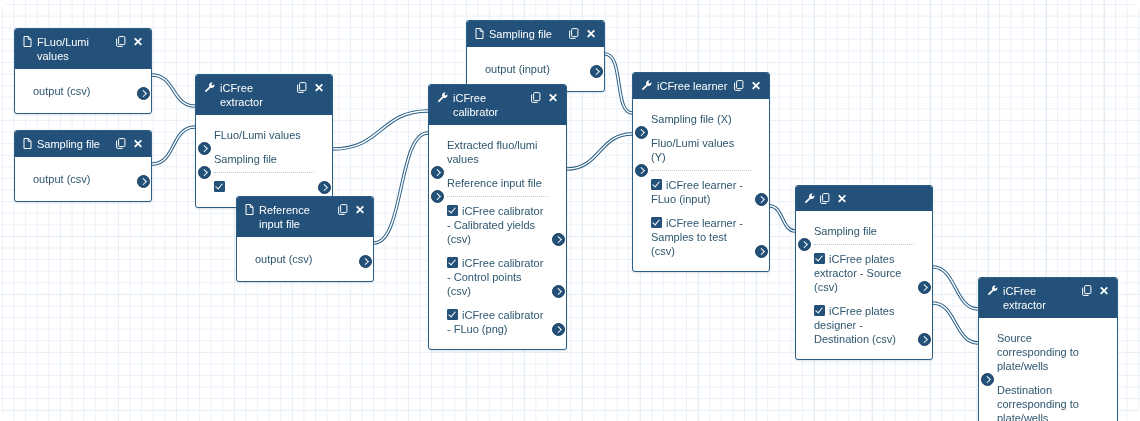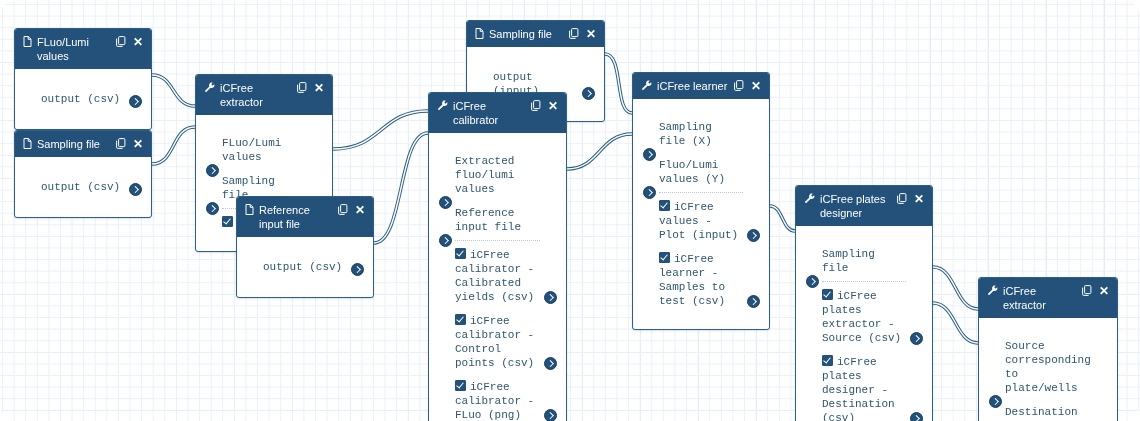--- a/index.html
+++ b/index.html
@@ -63,23 +63,22 @@
     flex: 0 0 auto;
     color: #ffffff;
     font-size: 12px;
     font-weight: bold;
     line-height: 12px;
     margin-top: 1px;
     margin-left: 2px;
     cursor: pointer;
   }
   .node-body {
-    padding: 16px;
-    box-sizing: border-box;
-    font-family: Liberation Mono, monospace;
+    padding: 8px;
+    box-sizing: border-box;
   }
   .row {
     position: relative;
     font-size: 11px;
     line-height: 14px;
     color: #2e566f;
     padding: 5px 10px 5px 10px;
     box-sizing: border-box;
   }
   .row.out-file {
@@ -261,21 +260,21 @@
           <span class="hdr-btn"><svg width="10" height="11" viewBox="0 0 10 11">
               <rect x="2.6" y="0.6" width="6.3" height="8" rx="1" fill="none" stroke="#ffffff" stroke-width="1"></rect>
               <path d="M6.6 10.4 H1.6 a1 1 0 0 1-1-1 V2.6" fill="none" stroke="#ffffff" stroke-width="1"></path>
             </svg></span>
           <span class="hdr-close">✕</span>
         </div>
         <div class="node-body">
           <div class="row out-file"><span>output (input)</span><div class="port out" style="bottom: 5px;"></div></div>
         </div>
       </div>
-      <div class="node" style="left: 428px; top: 92px; width: 139px;">
+      <div class="node" style="left: 428px; top: 84px; width: 139px;">
         <div class="node-header">
           <span class="hdr-icon"><svg width="11" height="11" viewBox="0 0 11 11">
               <path d="M7.6 0.6a2.6 2.6 0 0 0-2.2 3.9L0.8 9.1l1.2 1.2 4.6-4.6a2.6 2.6 0 0 0 3.8-2.3c0-.4-.1-.8-.2-1.1L8.6 3.7 7.2 2.3 8.7 0.8c-.3-.1-.7-.2-1.1-.2z" fill="#ffffff"></path>
             </svg></span>
           <span class="hdr-title">iCFree calibrator</span>
           <span class="hdr-btn"><svg width="10" height="11" viewBox="0 0 10 11">
               <rect x="2.6" y="0.6" width="6.3" height="8" rx="1" fill="none" stroke="#ffffff" stroke-width="1"></rect>
               <path d="M6.6 10.4 H1.6 a1 1 0 0 1-1-1 V2.6" fill="none" stroke="#ffffff" stroke-width="1"></path>
             </svg></span>
           <span class="hdr-close">✕</span>
@@ -298,30 +297,29 @@
           <span class="hdr-btn"><svg width="10" height="11" viewBox="0 0 10 11">
               <rect x="2.6" y="0.6" width="6.3" height="8" rx="1" fill="none" stroke="#ffffff" stroke-width="1"></rect>
               <path d="M6.6 10.4 H1.6 a1 1 0 0 1-1-1 V2.6" fill="none" stroke="#ffffff" stroke-width="1"></path>
             </svg></span>
           <span class="hdr-close">✕</span>
         </div>
         <div class="node-body">
           <div class="row"><span>Sampling file (X)</span><div class="port in"></div></div>
           <div class="row"><span>Fluo/Lumi values (Y)</span><div class="port in"></div></div>
           <div class="divider"></div>
-          <div class="row"><span class="cb"></span><span>iCFree values - Plot (input)</span><div class="port out" style="bottom: 5px;"></div></div>
+          <div class="row"><span class="cb"></span><span>iCFree learner - FLuo (input)</span><div class="port out" style="bottom: 5px;"></div></div>
           <div class="row"><span class="cb"></span><span>iCFree learner - Samples to test (csv)</span><div class="port out" style="bottom: 5px;"></div></div>
         </div>
       </div>
       <div class="node" style="left: 795px; top: 185px; width: 138px;">
         <div class="node-header">
           <span class="hdr-icon"><svg width="11" height="11" viewBox="0 0 11 11">
               <path d="M7.6 0.6a2.6 2.6 0 0 0-2.2 3.9L0.8 9.1l1.2 1.2 4.6-4.6a2.6 2.6 0 0 0 3.8-2.3c0-.4-.1-.8-.2-1.1L8.6 3.7 7.2 2.3 8.7 0.8c-.3-.1-.7-.2-1.1-.2z" fill="#ffffff"></path>
             </svg></span>
-          <span class="hdr-title">iCFree plates designer</span>
           <span class="hdr-btn"><svg width="10" height="11" viewBox="0 0 10 11">
               <rect x="2.6" y="0.6" width="6.3" height="8" rx="1" fill="none" stroke="#ffffff" stroke-width="1"></rect>
               <path d="M6.6 10.4 H1.6 a1 1 0 0 1-1-1 V2.6" fill="none" stroke="#ffffff" stroke-width="1"></path>
             </svg></span>
           <span class="hdr-close">✕</span>
         </div>
         <div class="node-body">
           <div class="row"><span>Sampling file</span><div class="port in"></div></div>
           <div class="divider"></div>
           <div class="row"><span class="cb"></span><span>iCFree plates extractor - Source (csv)</span><div class="port out" style="bottom: 5px;"></div></div>

